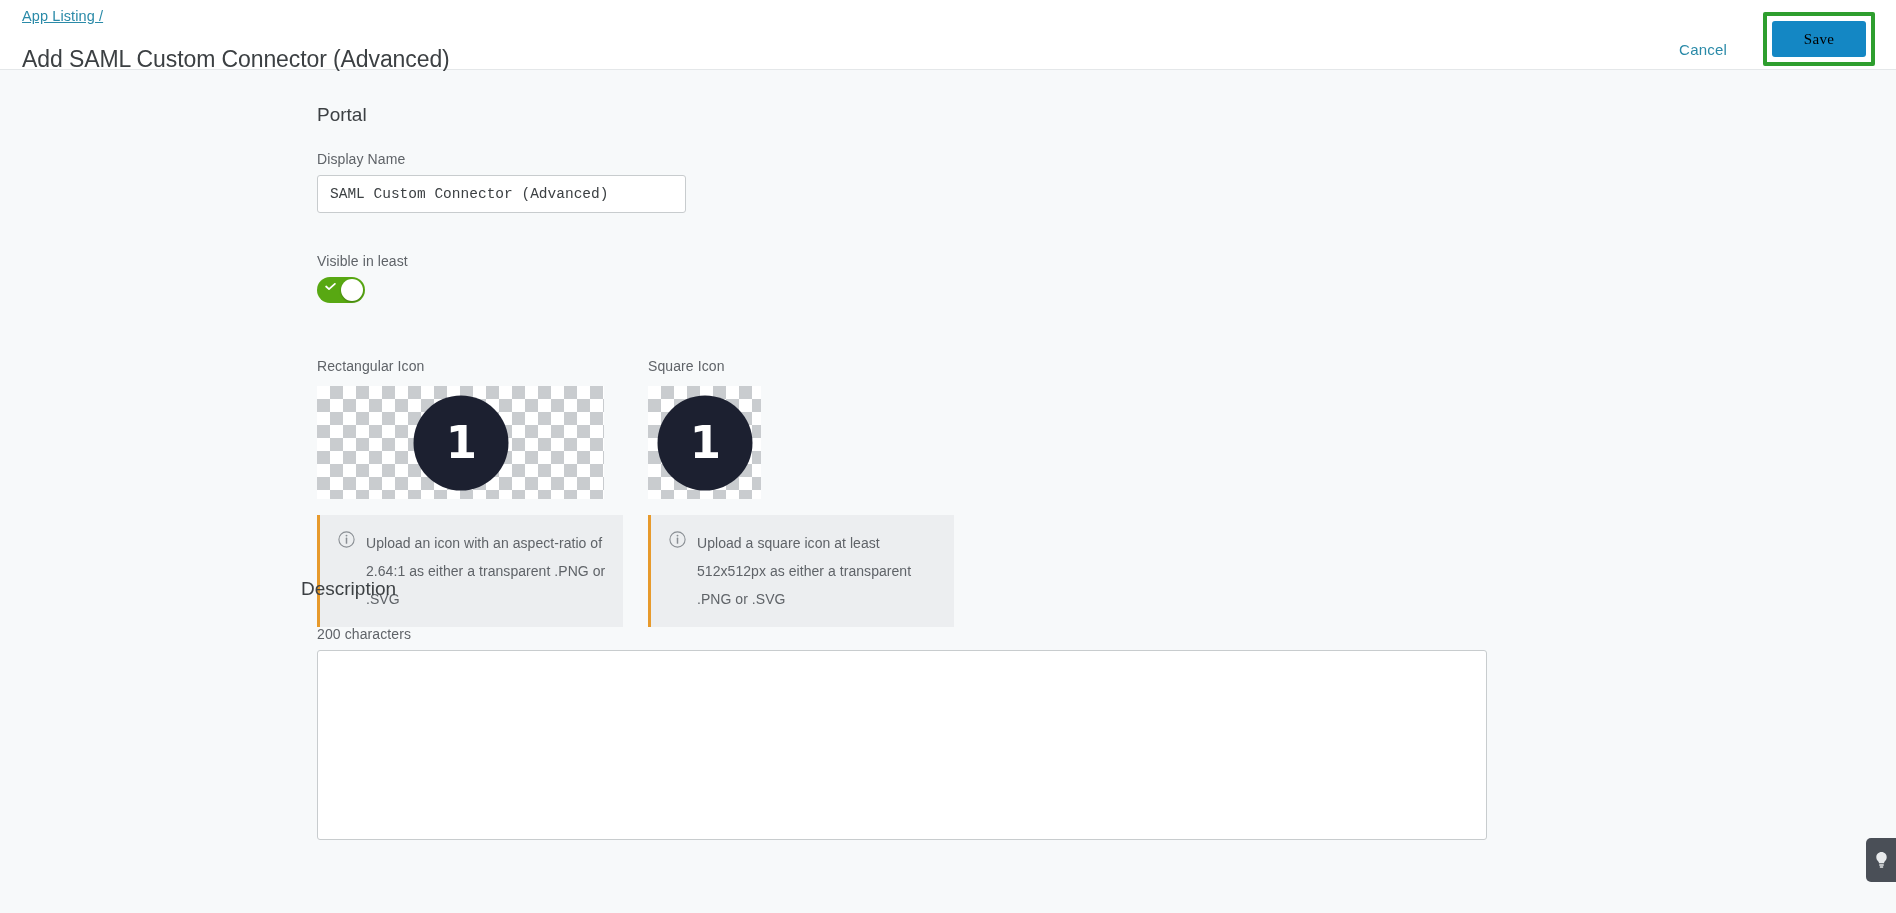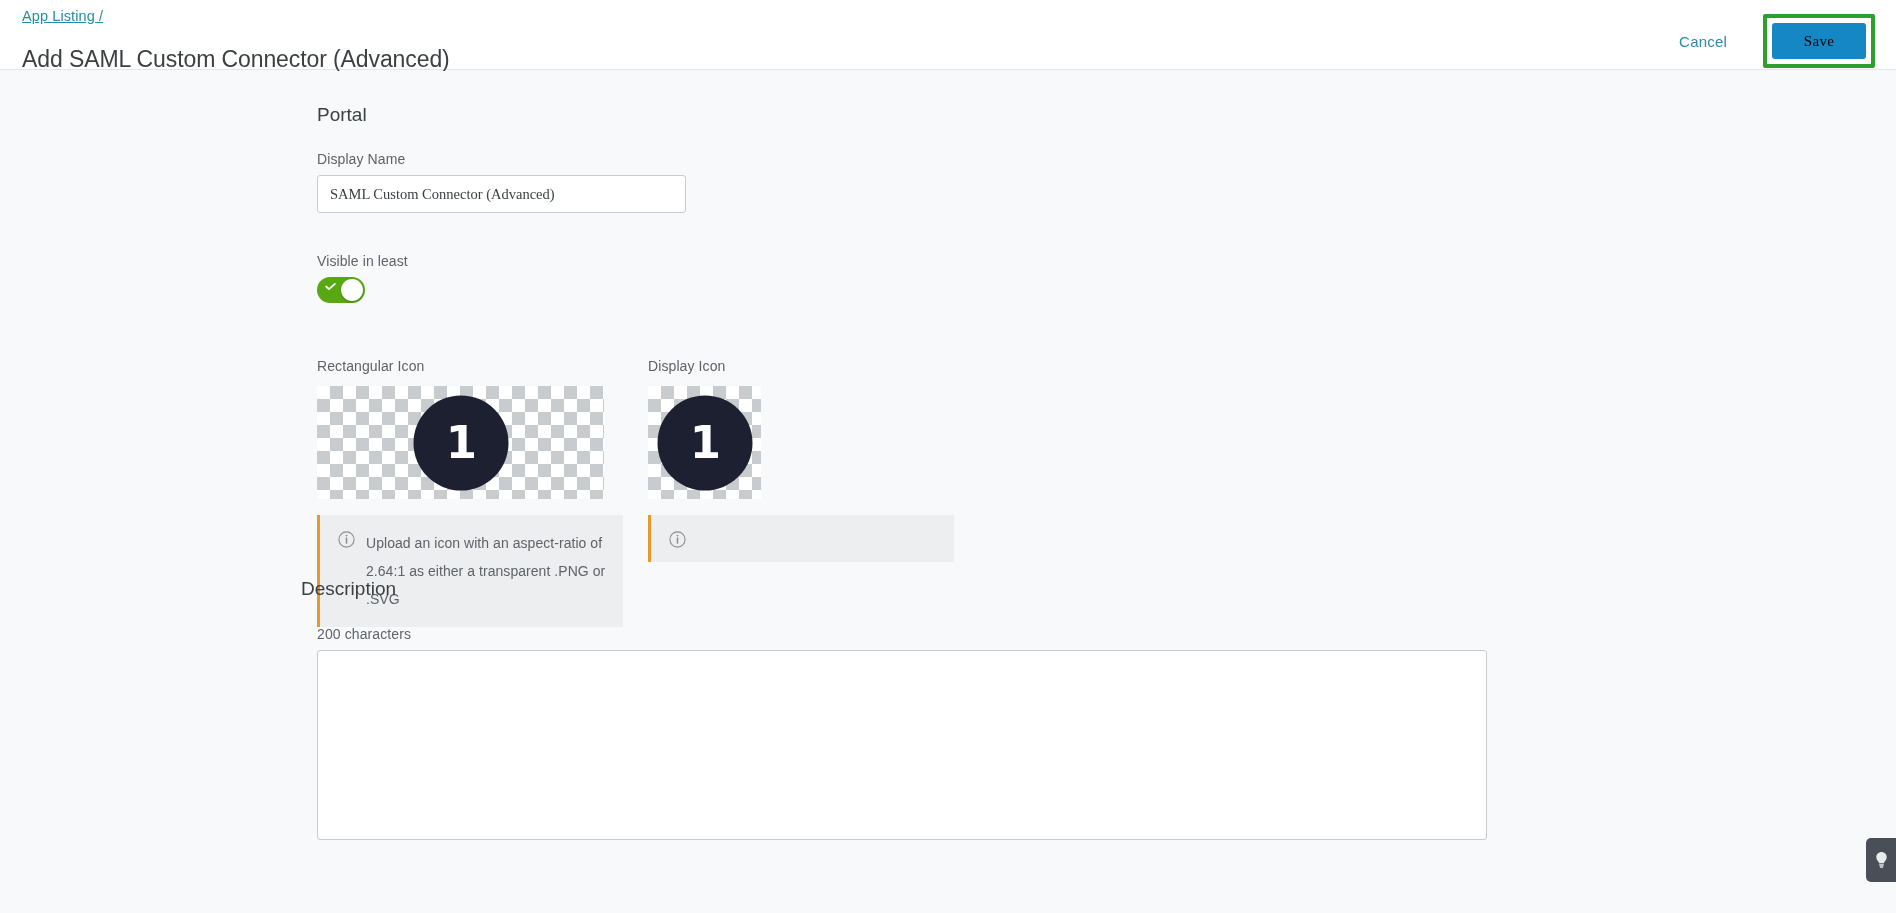--- a/index.html
+++ b/index.html
@@ -59,22 +59,21 @@
     letter-spacing: -0.1px;
     white-space: nowrap;
   }
 
   .header-actions {
     position: absolute;
     right: 0;
     top: 0;
     height: 66px;
     display: flex;
-    align-items: center;
-    margin-top: 8px;
+    align-items: flex-end;
   }
 
   .cancel-btn {
     font-size: 15px;
     color: #2a8aa8;
     background: none;
     border: none;
     font-family: inherit;
     cursor: pointer;
     padding: 8px 10px;
@@ -177,21 +176,21 @@
   .display-name-input {
     position: absolute;
     left: 36px;
     top: 104px;
     width: 369px;
     height: 38px;
     background: #ffffff;
     border: 1px solid #c8ccce;
     border-radius: 3px;
     padding: 0 12px;
-    font-family: Liberation Serif, serif;
+    font-family: Liberation Mono, monospace;
     font-size: 14.5px;
     color: #3c4043;
     outline: none;
   }
 
   .visible-label { position: absolute; left: 36px; top: 182px; }
 
   
   .toggle {
     position: absolute;
@@ -369,32 +368,33 @@
         <svg class="info-icon" width="17" height="17" viewBox="0 0 17 17">
           <circle cx="8.5" cy="8.5" r="7.6" fill="none" stroke="#8a8f94" stroke-width="1.1"></circle>
           <circle cx="8.5" cy="4.6" r="0.95" fill="#8a8f94"></circle>
           <rect x="7.75" y="6.6" width="1.5" height="6.2" rx="0.55" fill="#8a8f94"></rect>
         </svg>
         <span class="ic-text">Upload an icon with an aspect-ratio of 2.64:1 as either a transparent .PNG or .SVG</span>
       </div>
     </div>
 
     <div class="icon-block square">
-      <div class="field-label">Display Icon</div>
+      <div class="field-label">Square Icon</div>
       <div class="preview square">
         <div class="app-circle">
           <span class="glyph">1</span>
         </div>
       </div>
       <div class="info-callout">
         <svg class="info-icon" width="17" height="17" viewBox="0 0 17 17">
           <circle cx="8.5" cy="8.5" r="7.6" fill="none" stroke="#8a8f94" stroke-width="1.1"></circle>
           <circle cx="8.5" cy="4.6" r="0.95" fill="#8a8f94"></circle>
           <rect x="7.75" y="6.6" width="1.5" height="6.2" rx="0.55" fill="#8a8f94"></rect>
         </svg>
+        <span class="ic-text">Upload a square icon at least 512x512px as either a transparent .PNG or .SVG</span>
       </div>
     </div>
 
     <div class="section-heading desc-heading">Description</div>
 
     <div class="field-label desc-count">200 characters</div>
 
     <textarea class="desc-textarea" placeholder="" style=""></textarea>
   </div>
 

